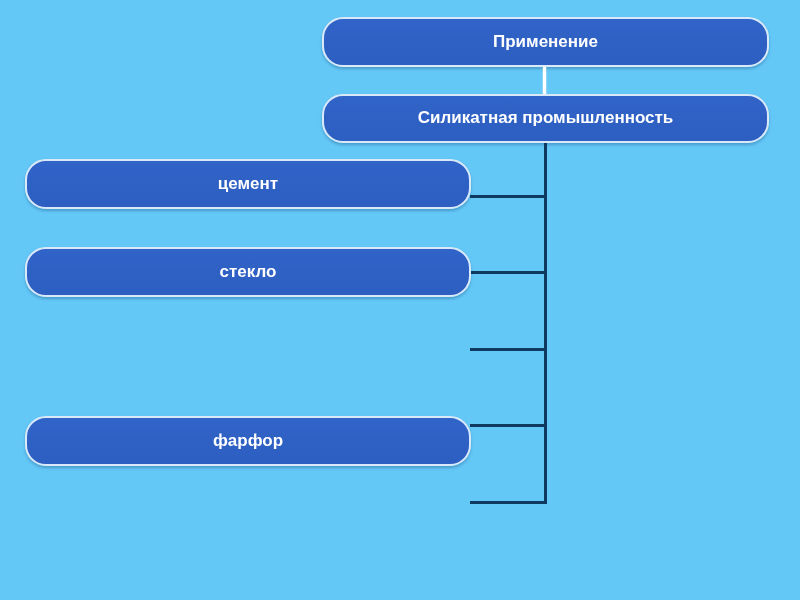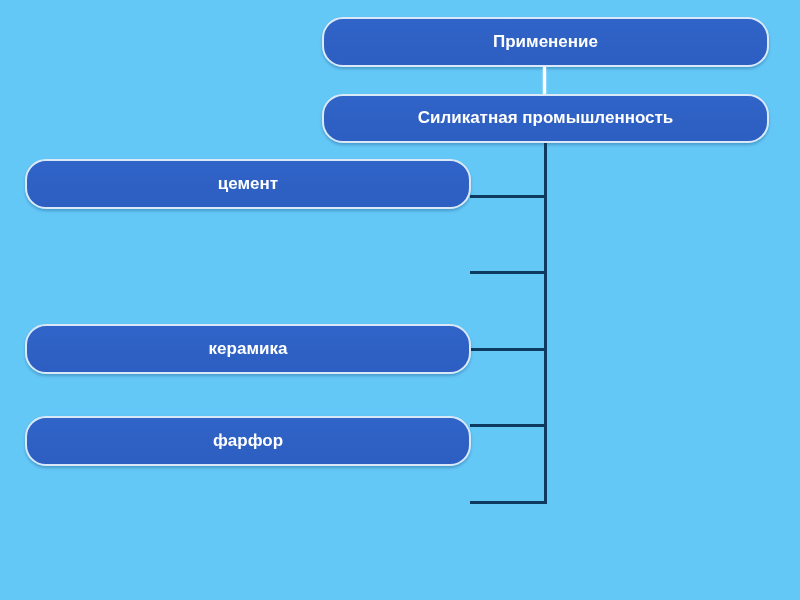--- a/index.html
+++ b/index.html
@@ -92,20 +92,20 @@
   <div class="conn trunk"></div>
   <div class="conn branch-line b0"></div>
   <div class="conn branch-line b1"></div>
   <div class="conn branch-line b2"></div>
   <div class="conn branch-line b3"></div>
   <div class="conn branch-line b4"></div>
 
   <div class="node child c0">
     <span class="label">цемент</span>
   </div>
-  <div class="node child c2">
-    <span class="label">керамика</span>
+  <div class="node child c1">
+    <span class="label">стекло</span>
   </div>
   <div class="node child c3">
     <span class="label">фарфор</span>
   </div>
 
 </div>
 
 </body></html>

